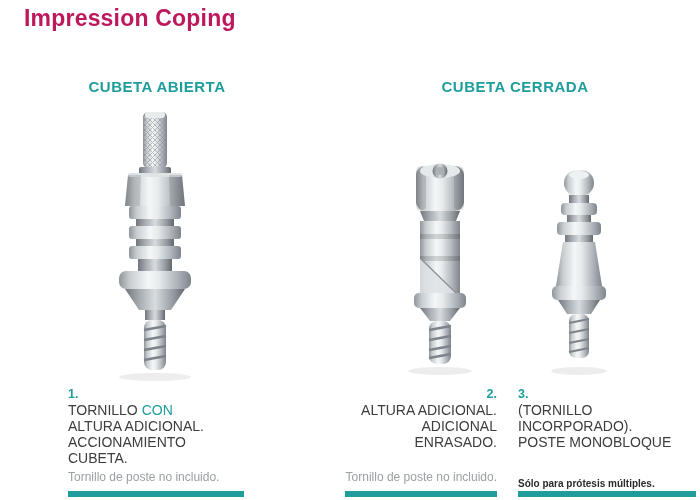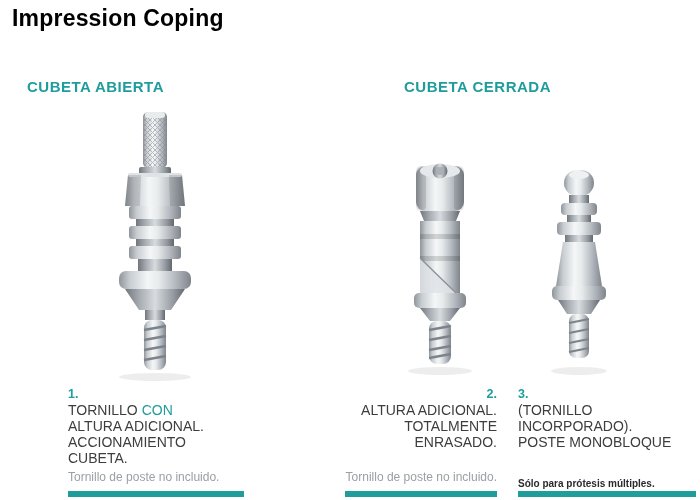--- a/index.html
+++ b/index.html
@@ -5,30 +5,30 @@
   :root{
     --accent:#1f9d9c;
     --text-dark:#3d3d3d;
     --text-muted:#9aa0a3;
   }
   html,body{margin:0;padding:0;background:#ffffff;}
   body{font-family:"Liberation Sans",sans-serif;}
   .stage{position:relative;width:700px;height:500px;background:#ffffff;overflow:hidden;}
 
   .page-title{
-    position:absolute;left:12px;top:5px;
-    font-size:23px;font-weight:bold;color:#000000;letter-spacing:.2px;
+    position:absolute;left:24px;top:5px;
+    font-size:23px;font-weight:bold;color:#be185d;letter-spacing:.2px;
   }
 
   .section-heading{
-    position:absolute;top:78px;width:260px;text-align:left;
+    position:absolute;top:78px;width:260px;text-align:center;
     font-size:15px;font-weight:bold;color:var(--accent);letter-spacing:.5px;
   }
   .heading-open{left:27px;}
-  .heading-closed{left:404px;}
+  .heading-closed{left:385px;}
 
   .implant{position:absolute;}
   .implant-1{left:105px;top:110px;width:100px;height:272px;}
   .implant-2{left:392px;top:158px;width:96px;height:218px;}
   .implant-3{left:536px;top:164px;width:86px;height:212px;}
 
   .caption{position:absolute;top:386px;height:105px;}
   .caption .num{color:var(--accent);font-size:12.5px;line-height:16px;font-weight:bold;}
   .caption .line{color:var(--text-dark);font-size:14px;line-height:16px;}
   .caption .accent-word{color:var(--accent);}
@@ -193,21 +193,21 @@
     <div class="num">1.</div>
     <div class="line"><span>TORNILLO </span><span class="accent-word">CON</span></div>
     <div class="line">ALTURA ADICIONAL.</div>
     <div class="line">ACCIONAMIENTO CUBETA.</div>
     <div class="note">Tornillo de poste no incluido.</div>
   </div>
 
   <div class="caption caption-2">
     <div class="num">2.</div>
     <div class="line">ALTURA ADICIONAL.</div>
-    <div class="line">TOTALMENTE ENRASADO.</div>
+    <div class="line">ADICIONAL ENRASADO.</div>
     <div class="note">Tornillo de poste no incluido.</div>
   </div>
 
   <div class="caption caption-3">
     <div class="num">3.</div>
     <div class="line">(TORNILLO INCORPORADO).</div>
     <div class="line">POSTE MONOBLOQUE</div>
     <div class="note-bold">Sólo para prótesis múltiples.</div>
   </div>
 

